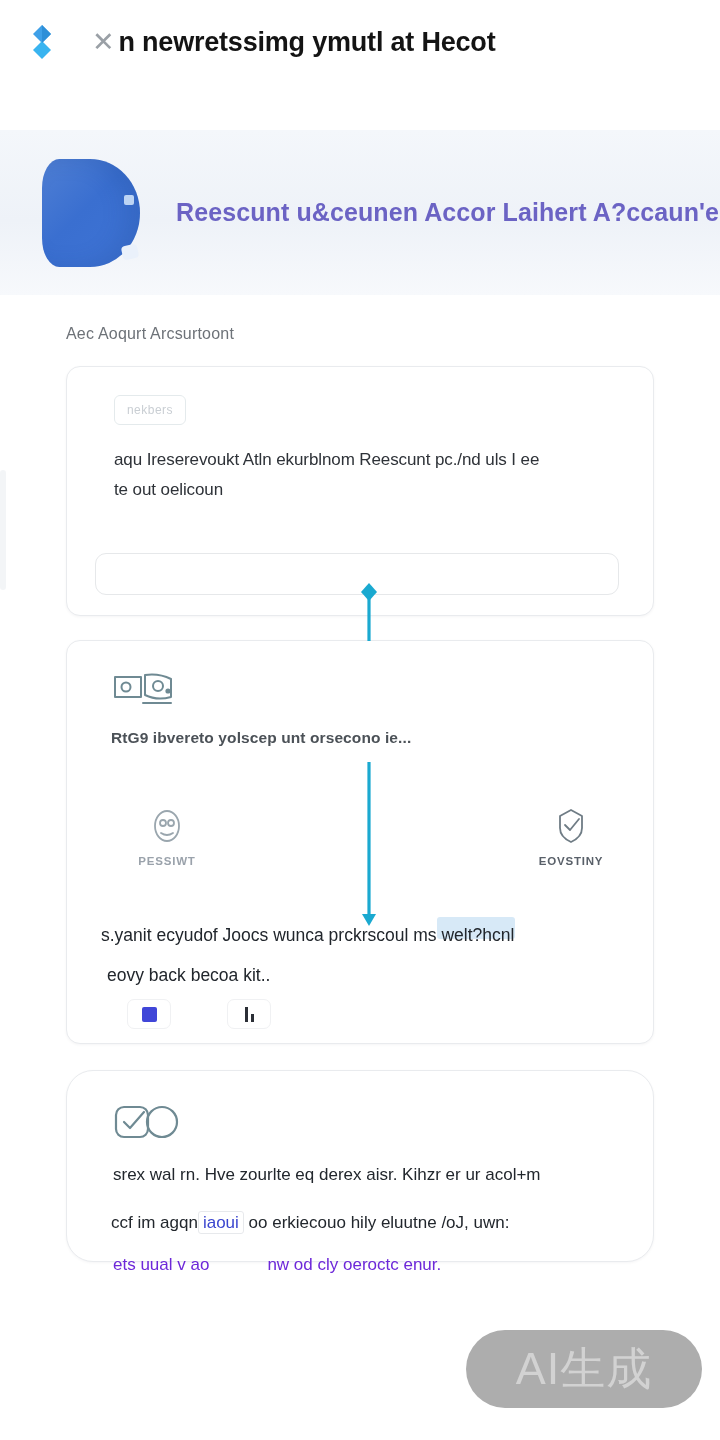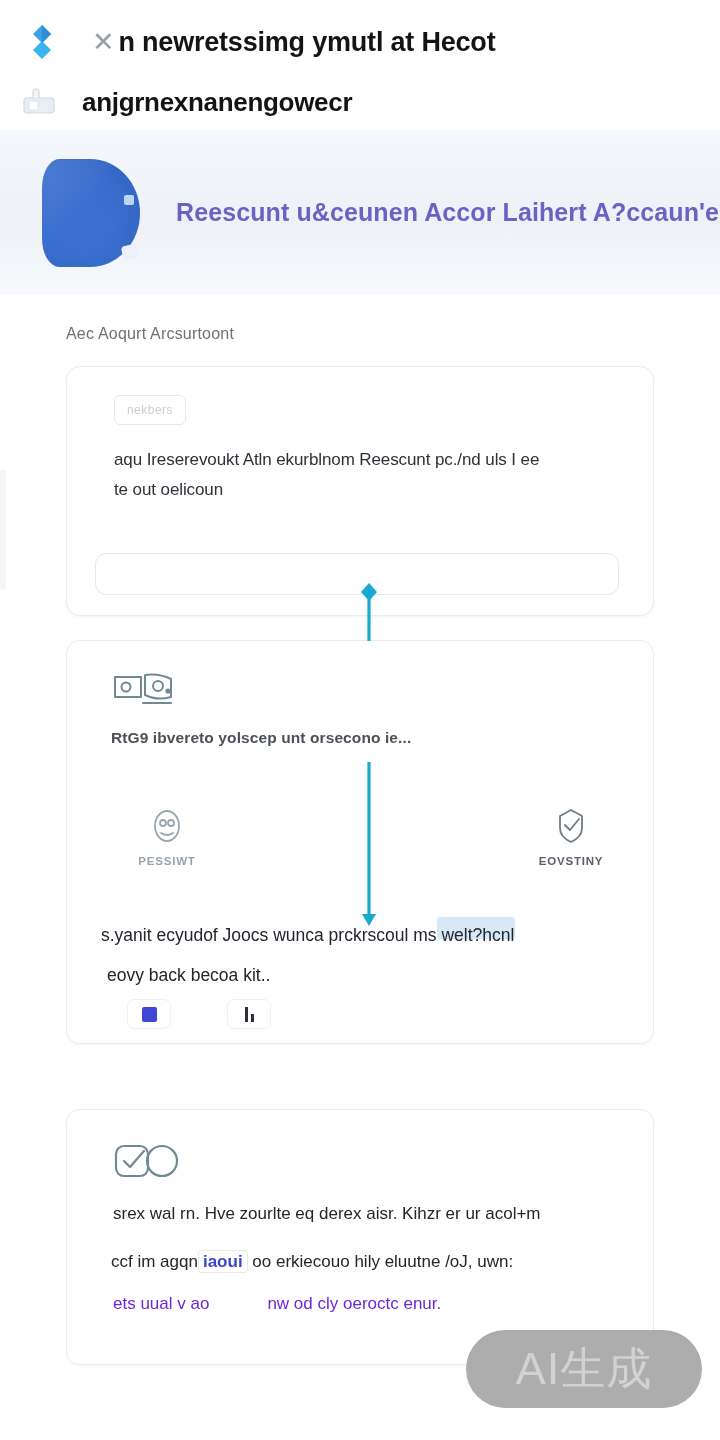--- a/index.html
+++ b/index.html
@@ -71,21 +71,21 @@
   }
 
   
   .card {
     position: absolute; left: 66px; width: 588px;
     background: #fff; border: 1px solid #e9ebee; border-radius: 14px;
     box-shadow: 0 1px 3px rgba(18,25,38,.045);
   }
   #card-1 { top: 366px; height: 250px; }
   #card-2 { top: 640px; height: 404px; }
-  #card-3 { top: 1109px; height: 256px; }
+  #card-3 { top: 1070px; height: 192px; border-radius: 27px; }
 
   .badge {
     position: absolute; left: 47px; top: 28px;
     min-width: 72px; height: 30px; padding: 0 10px;
     border: 1px solid #e4eaec; border-radius: 6px;
     display: flex; align-items: center; justify-content: center;
     font-size: 12px; color: #c9ced3; letter-spacing: .5px;
     filter: blur(0.4px);
   }
 
@@ -134,21 +134,21 @@
 
   
   .icon-check { position: absolute; left: 46px; top: 30px; width: 68px; height: 42px; }
   .c3-l1 { position: absolute; left: 46px; top: 90px; font-size: 17px; color: #22272d;
            line-height: 28px; white-space: nowrap; filter: blur(.35px); }
   .c3-l2 { position: absolute; left: 44px; top: 138px; font-size: 17px; color: #22272d;
            line-height: 28px; white-space: nowrap; filter: blur(.35px); }
   .c3-l3 { position: absolute; left: 46px; top: 180px; font-size: 17px; color: #6d28d9;
            line-height: 28px; white-space: nowrap; filter: blur(.4px); }
   .link-chip { background:#ffffff; border:1px solid #e7e9ec; border-radius:3px;
-               color:#3b46cf; padding: 1px 4px; font-weight:700; }
+               color:#3b46cf; padding: 1px 4px; font-weight:400; }
   .c3-l3 .gap { display:inline-block; width: 58px; }
 
   
   .connector { position: absolute; left: 0; top: 0; width: 720px; height: 1440px;
                pointer-events: none; }
 
   
   .watermark {
     position: absolute; left: 466px; top: 1330px; width: 236px; height: 78px;
     background: #adadad; border-radius: 39px;
@@ -172,30 +172,20 @@
           <path d="M20 3 L29 12 L20 21 L11 12 Z" fill="#3fa0e8"></path>
           <path d="M20 19 L29 28 L20 37 L11 28 Z" fill="#39b4f0"></path>
           <path d="M20 3 L29 12 L20 21 Z" fill="#2e8fd8"></path>
         </svg>
       </span>
       <span class="tb-text-1">
         <span class="tb-x">✕</span><span>n newretssimg ymutl at Hecot</span>
       </span>
     </div>
 
-    <div class="tb-row tb-row-2">
-      <span class="thumb-icon">
-        <svg width="42" height="32" viewBox="0 0 42 32">
-          <rect x="4" y="12" width="30" height="15" rx="3" fill="#e8eef4" stroke="#cfd9e2" stroke-width="1.2"></rect>
-          <path d="M13 12 V6 a3 3 0 0 1 6 0 v6" fill="#f2f6fa" stroke="#cfd9e2" stroke-width="1.2"></path>
-          <rect x="9" y="15" width="9" height="9" rx="1.5" fill="#ffffff" stroke="#dbe3ea" stroke-width="1"></rect>
-        </svg>
-      </span>
-      <span class="tb-text-2">anjgrnexnanengowecr</span>
-    </div>
   </div>
 
   <div class="hero">
     <span class="hero-art">
       <span class="hero-blob"></span>
     </span>
     <span class="hero-title">Reescunt u&amp;ceunen Accor  Laihert A?ccaun'e</span>
   </div>
 
   <div class="edge-fade"></div>

